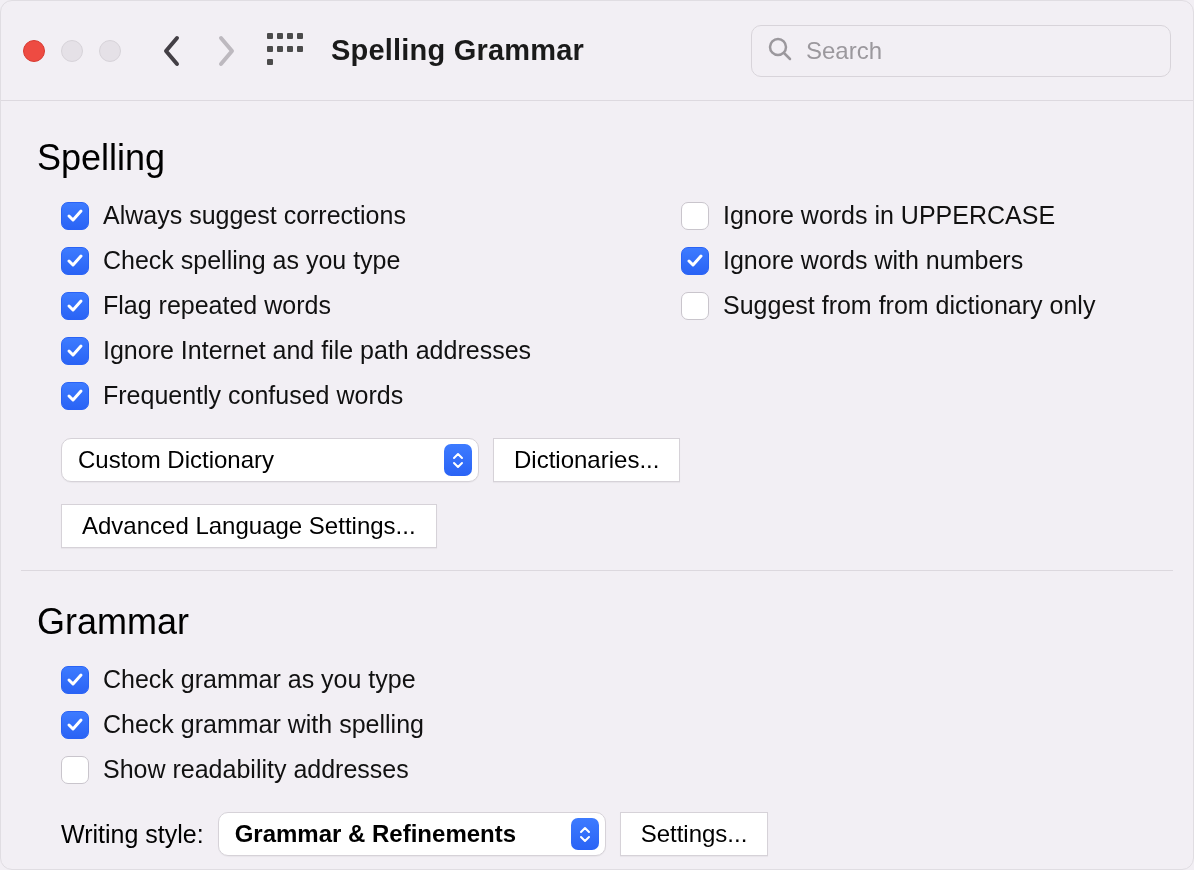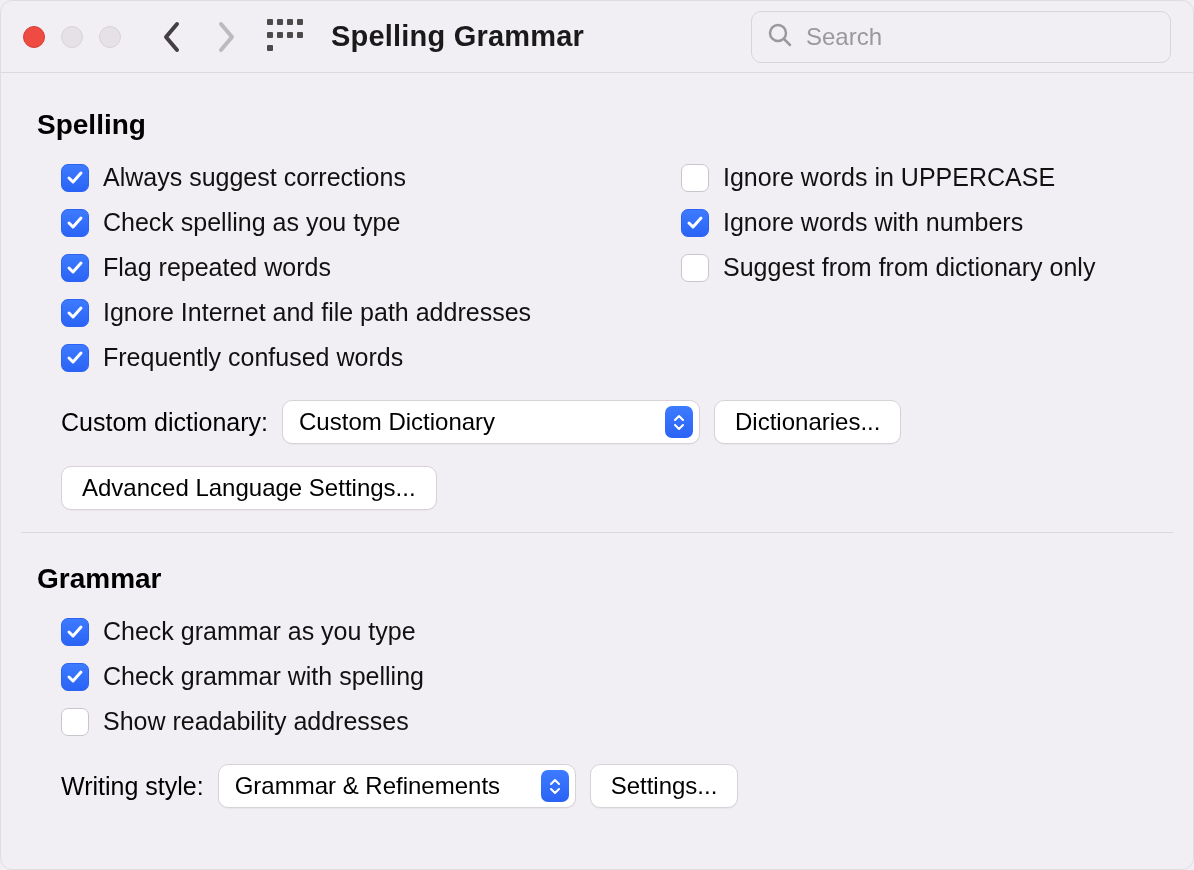--- a/index.html
+++ b/index.html
@@ -7,21 +7,21 @@
     font-family: -apple-system, BlinkMacSystemFont, "Segoe UI", Helvetica, Arial, sans-serif;
     background: #f2eff4;
     width: 1194px;
     height: 870px;
     overflow: hidden;
     color: #000;
     border: 1px solid #e0dde2;
     border-radius: 12px;
   }
   .titlebar {
-    height: 72px;
+    height: 100px;
     display: flex;
     align-items: center;
     padding: 14px 22px;
     border-bottom: 1px solid #ddd9df;
   }
   .traffic-lights {
     display: flex;
     gap: 16px;
     align-items: center;
   }
@@ -75,22 +75,22 @@
   .search-icon {
     position: absolute;
     left: 16px;
     top: 50%;
     transform: translateY(-50%);
   }
   .content {
     padding: 36px 36px 30px 36px;
   }
   .section-title {
-    font-size: 28px;
-    font-weight: 700;
+    font-size: 36px;
+    font-weight: 400;
     margin-bottom: 22px;
   }
   .options-grid {
     display: flex;
     gap: 44px;
     margin-bottom: 28px;
   }
   .col { display: flex; flex-direction: column; gap: 16px; }
   .col.left { width: 600px; padding-left: 24px;}
   .col.right { flex: 1; }
@@ -135,37 +135,37 @@
     border: 1px solid #d6d2d8;
     border-radius: 10px;
     height: 44px;
     padding: 0 6px 0 16px;
     font-size: 24px;
     box-shadow: 0 1px 1px rgba(0,0,0,0.04);
     gap: 10px;
     text-align: right;
   }
   .select.wide { width: 418px; justify-content: space-between;}
-  .select.med { width: 358px; justify-content: space-between;}
+  .select.med { width: 388px; justify-content: space-between; font-weight: bold;}
   .select-knob {
     width: 28px;
     height: 32px;
     background: linear-gradient(#3d7bff,#2a63f5);
     border-radius: 7px;
     display:flex;
     flex-direction:column;
     align-items:center;
     justify-content:center;
     gap:1px;
     flex-shrink:0;
   }
   .btn {
     background: #fff;
     border: 1px solid #d6d2d8;
-    border-radius: 10px;
+    border-radius: 0;
     height: 44px;
     padding: 0 20px;
     font-size: 24px;
     display:flex;
     align-items:center;
     box-shadow: 0 1px 1px rgba(0,0,0,0.04);
   }
   .divider {
     border: none;
     border-top: 1px solid #dcd8de;
@@ -276,21 +276,20 @@
           <span>Ignore words with numbers</span>
         </div>
         <div class="check-row">
           <div class="checkbox"></div>
           <span>Suggest from from dictionary only</span>
         </div>
       </div>
   </div>
 
   <div class="row-inline">
-    <span class="label-inline">Custom dictionary:</span>
     <div class="select wide">
       <span>Custom Dictionary</span>
       <span class="select-knob">
         <svg width="12" height="8" viewBox="0 0 12 8">
             <polyline points="2,6 6,2 10,6" fill="none" stroke="#fff" stroke-width="2" stroke-linecap="round" stroke-linejoin="round"></polyline>
           </svg>
         <svg width="12" height="8" viewBox="0 0 12 8">
             <polyline points="2,2 6,6 10,2" fill="none" stroke="#fff" stroke-width="2" stroke-linecap="round" stroke-linejoin="round"></polyline>
           </svg>
       </span>

